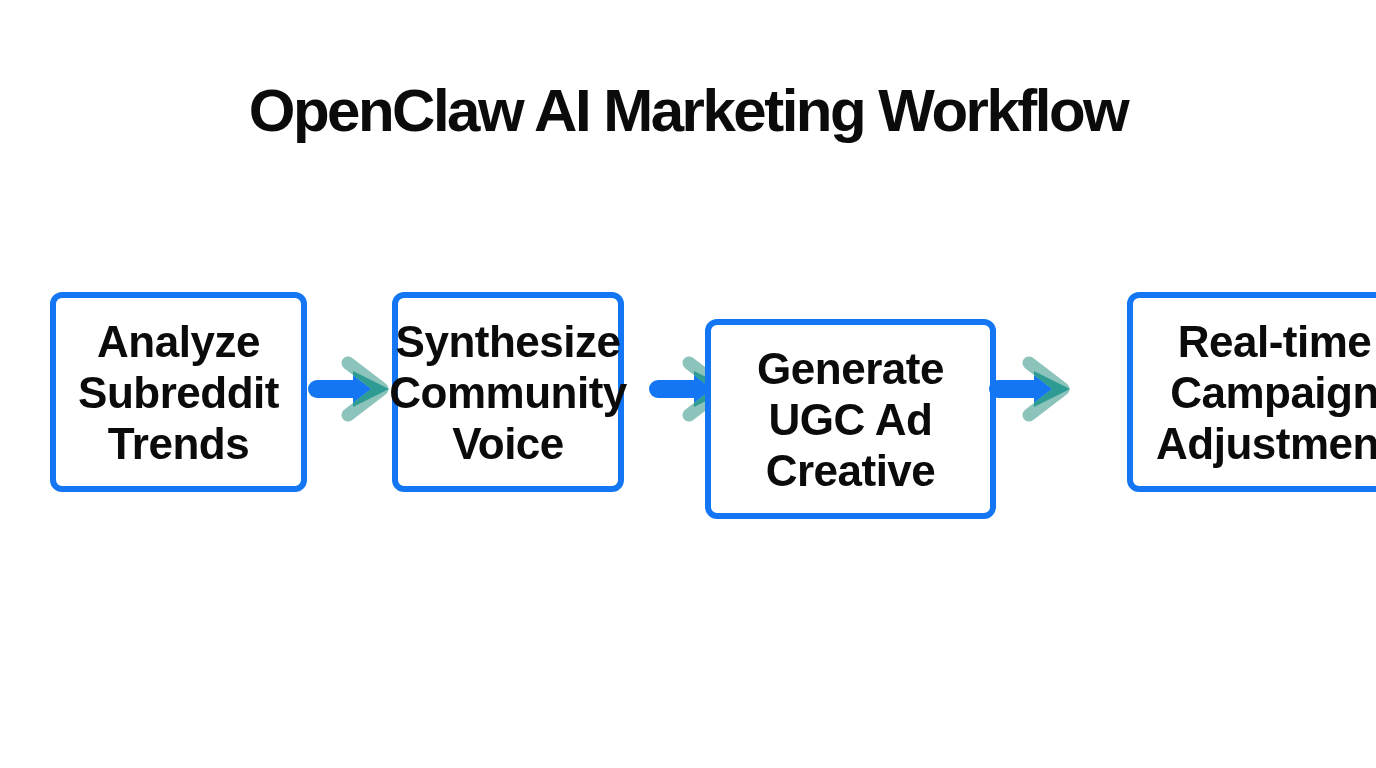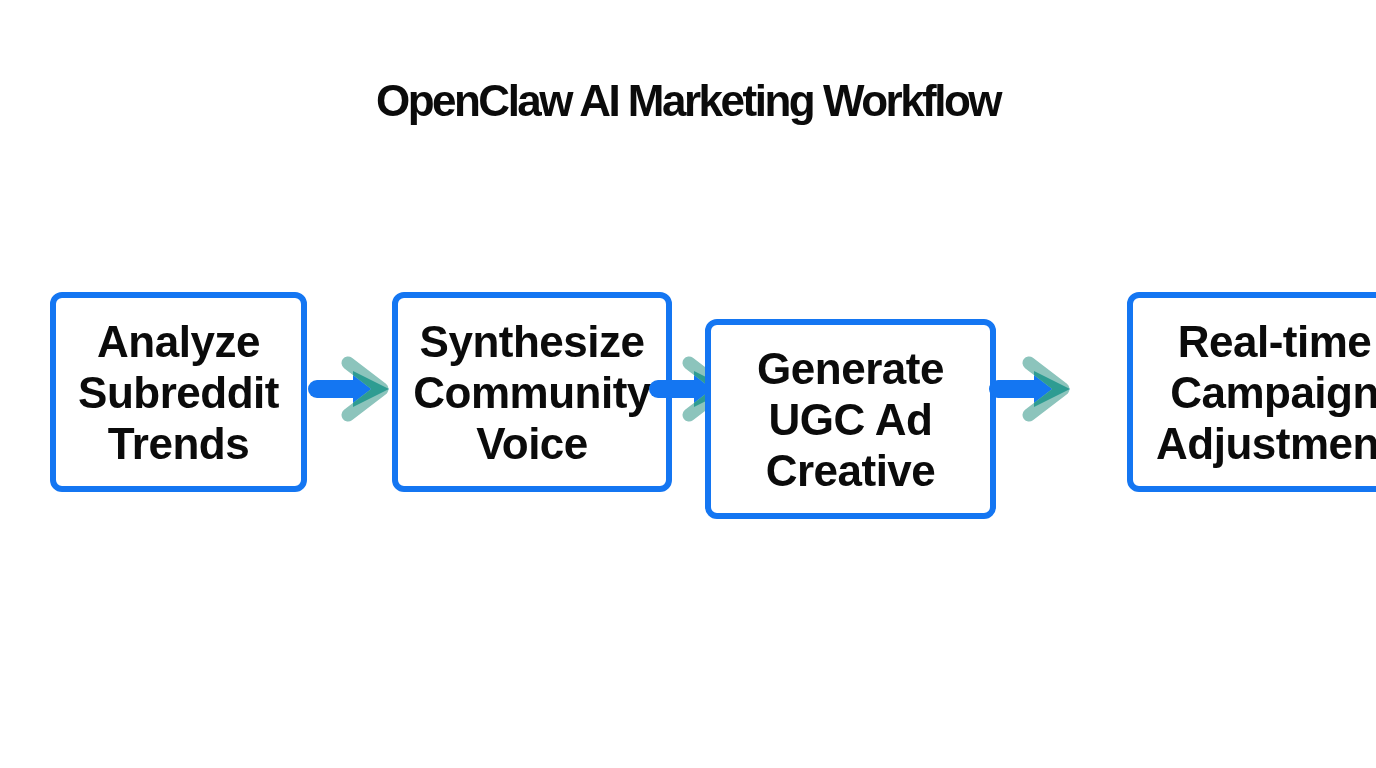--- a/index.html
+++ b/index.html
@@ -18,38 +18,38 @@
     background: var(--background);
     overflow: hidden;
     font-family: "Liberation Sans", "DejaVu Sans", sans-serif;
     margin: 0 auto;
   }
   .page-title {
     position: absolute;
     left: 0; right: 0;
     top: 76px;
     text-align: center;
-    font-size: 44px;
+    font-size: 60px;
     font-weight: bold;
     letter-spacing: -2.5px;
     color: var(--text-black);
   }
   .step-box {
     position: absolute;
     top: 292px;
     height: 200px;
     background: var(--background);
     border: 6px solid var(--accent-blue);
     border-radius: 12px;
     display: flex;
     align-items: center;
     justify-content: center;
   }
   .step-box.pos-1 { left: 50px;   width: 257px; }
-  .step-box.pos-2 { left: 392px;  width: 280px; }
+  .step-box.pos-2 { left: 392px;  width: 232px; }
   .step-box.pos-3 { left: 705px;  width: 291px; margin-top: 27px; }
   .step-box.pos-4 { left: 1127px; width: 295px; }
   .step-label {
     font-size: 44px;
     font-weight: bold;
     line-height: 51px;
     letter-spacing: -0.5px;
     color: var(--text-black);
     text-align: center;
     white-space: pre-line;

